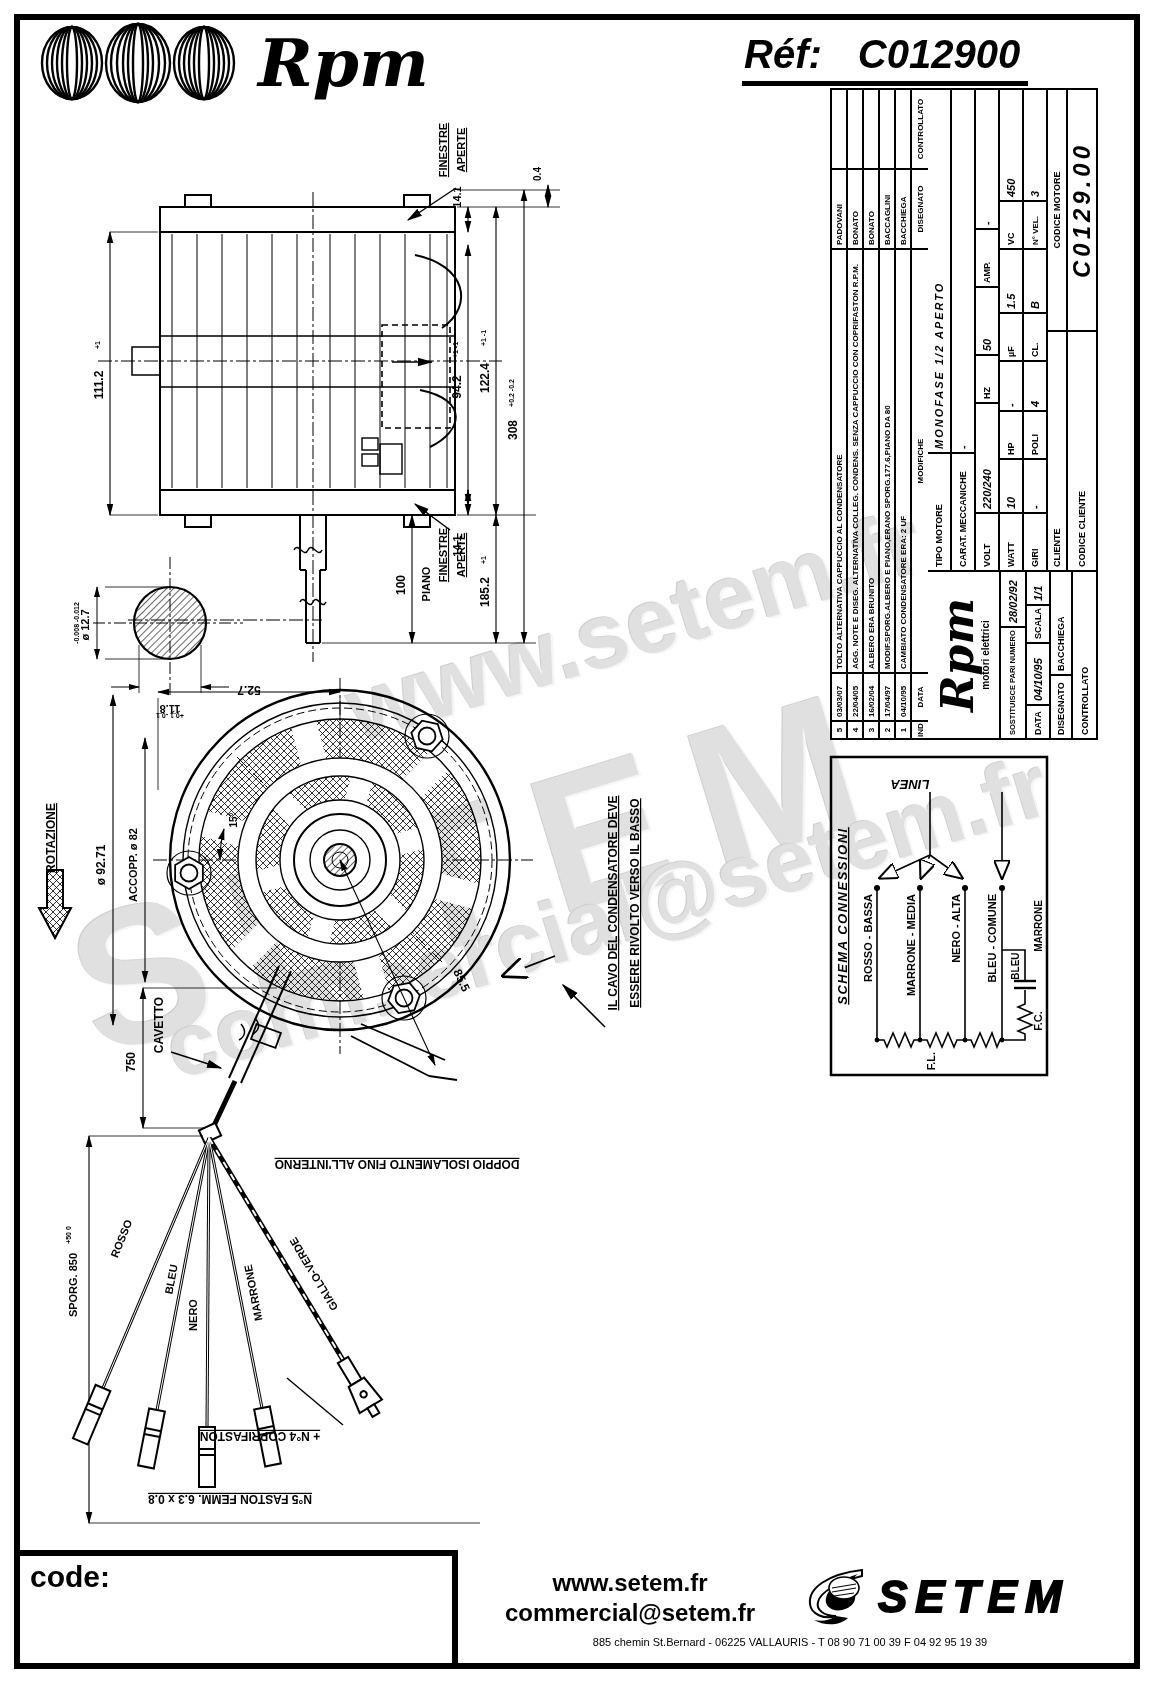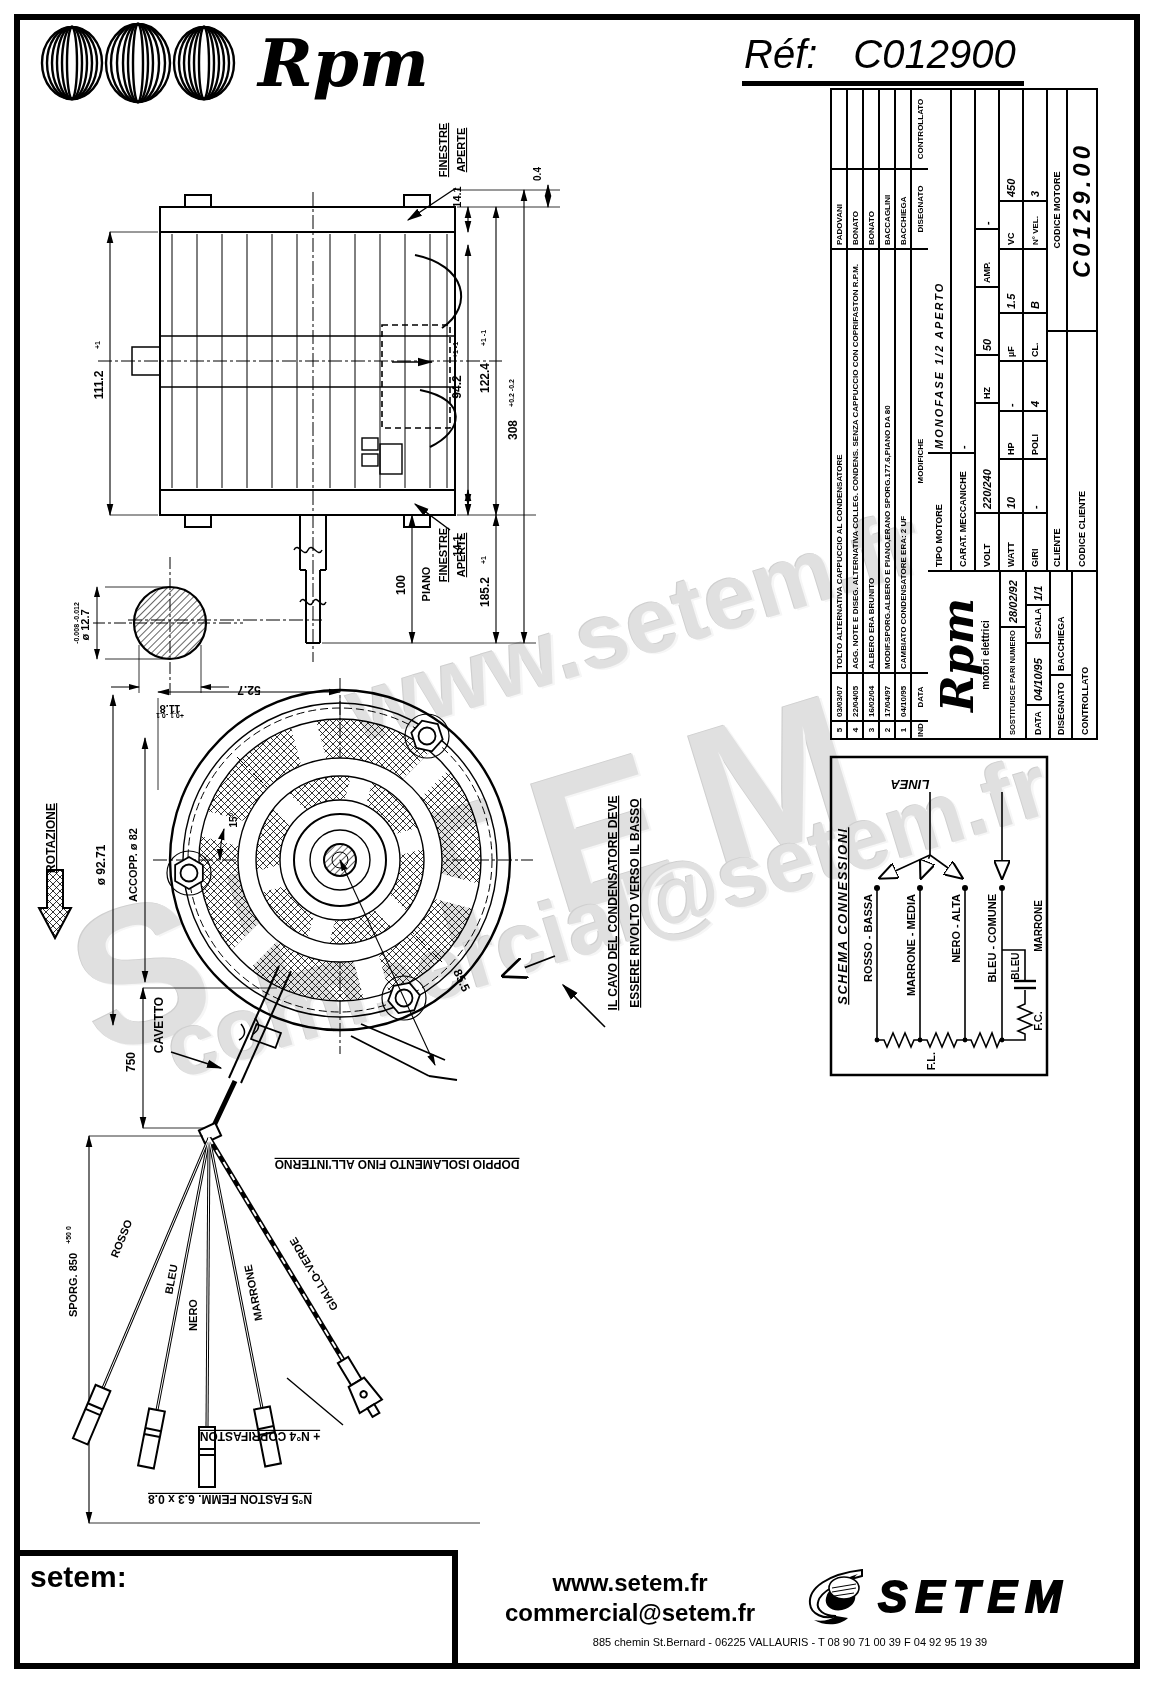--- a/index.html
+++ b/index.html
@@ -4,21 +4,21 @@
 <style>
   html,body{margin:0;padding:0;background:#fff;}
   body{font-family:"Liberation Sans",sans-serif;color:#000;}
   #page{position:relative;width:1154px;height:1683px;background:#fff;overflow:hidden;}
   .abs{position:absolute;}
   .frame{position:absolute;left:14px;top:14px;right:14px;bottom:14px;border:6px solid #000;pointer-events:none;}
   
   .wm{position:absolute;font-weight:bold;color:#e0e0e0;text-shadow:2px 2px 0 #f6f6f6,-1px -1px 0 #cfcfcf;white-space:nowrap;z-index:0;transform-origin:left center;}
   
   .brandtxt{font-family:"DejaVu Serif",serif;font-style:italic;font-weight:bold;font-size:66px;line-height:66px;}
-  .refbox{display:flex;gap:36px;align-items:flex-end;border-bottom:5px solid #000;padding:0 8px 4px 2px;font-size:40px;font-weight:normal;font-style:italic;}
+  .refbox{display:flex;gap:36px;align-items:flex-end;border-bottom:5px solid #000;padding:0 8px 4px 2px;font-size:40px;font-weight:bold;font-style:italic;}
   
   .rot-outer{position:absolute;z-index:2;}
   .rot-inner{position:absolute;transform:rotate(-90deg);}
   
   .tb{box-sizing:border-box;border:2px solid #000;background:transparent;font-weight:bold;}
   .row{display:flex;box-sizing:border-box;border-bottom:2px solid #000;}
   .row:last-child{border-bottom:none;}
   .c{box-sizing:border-box;border-right:2px solid #000;display:flex;align-items:center;padding:0 3px;overflow:hidden;white-space:nowrap;}
   .c.last{border-right:none;}
   .lb{font-size:9px;font-weight:bold;}
@@ -589,21 +589,21 @@
       <marker id="de" markerWidth="11" markerHeight="8" refX="10" refY="4" orient="auto-start-reverse">
         <path d="M0,1 L11,4 L0,7 Z" fill="#000"></path>
       </marker>
     </defs>
     <text class="t12 u" x="62" y="168" text-anchor="middle" transform="rotate(-90 62 168)">IL CAVO DEL CONDENSATORE DEVE</text>
     <text class="t12 u" x="84" y="168" text-anchor="middle" transform="rotate(-90 84 168)">ESSERE RIVOLTO VERSO IL BASSO</text>
     <line x1="50" y1="292" x2="8" y2="250" stroke="#000" stroke-width="1.6" marker-end="url(#de)"></line>
   </svg>
 
   <div class="codebox">
-    <div class="codelabel">setem:</div>
+    <div class="codelabel">code:</div>
   </div>
   <div class="fcenter">
     <div>www.setem.fr</div>
     <div>commercial@setem.fr</div>
   </div>
   <div class="abs" style="left:800px;top:1566px;z-index:3;">
     <svg width="330" height="62" viewBox="0 0 330 62">
       <g>
         <path d="M62,4 C28,8 8,22 10,38 C11,48 24,54 36,50 C24,50 16,44 18,36 C20,26 38,16 62,10 Z" fill="#fff" stroke="#000" stroke-width="2"></path>
         <path d="M58,8 C40,14 28,22 26,32 C24,40 32,46 42,44 C52,42 58,34 54,26 C50,18 52,12 58,8 Z" fill="#000"></path>

